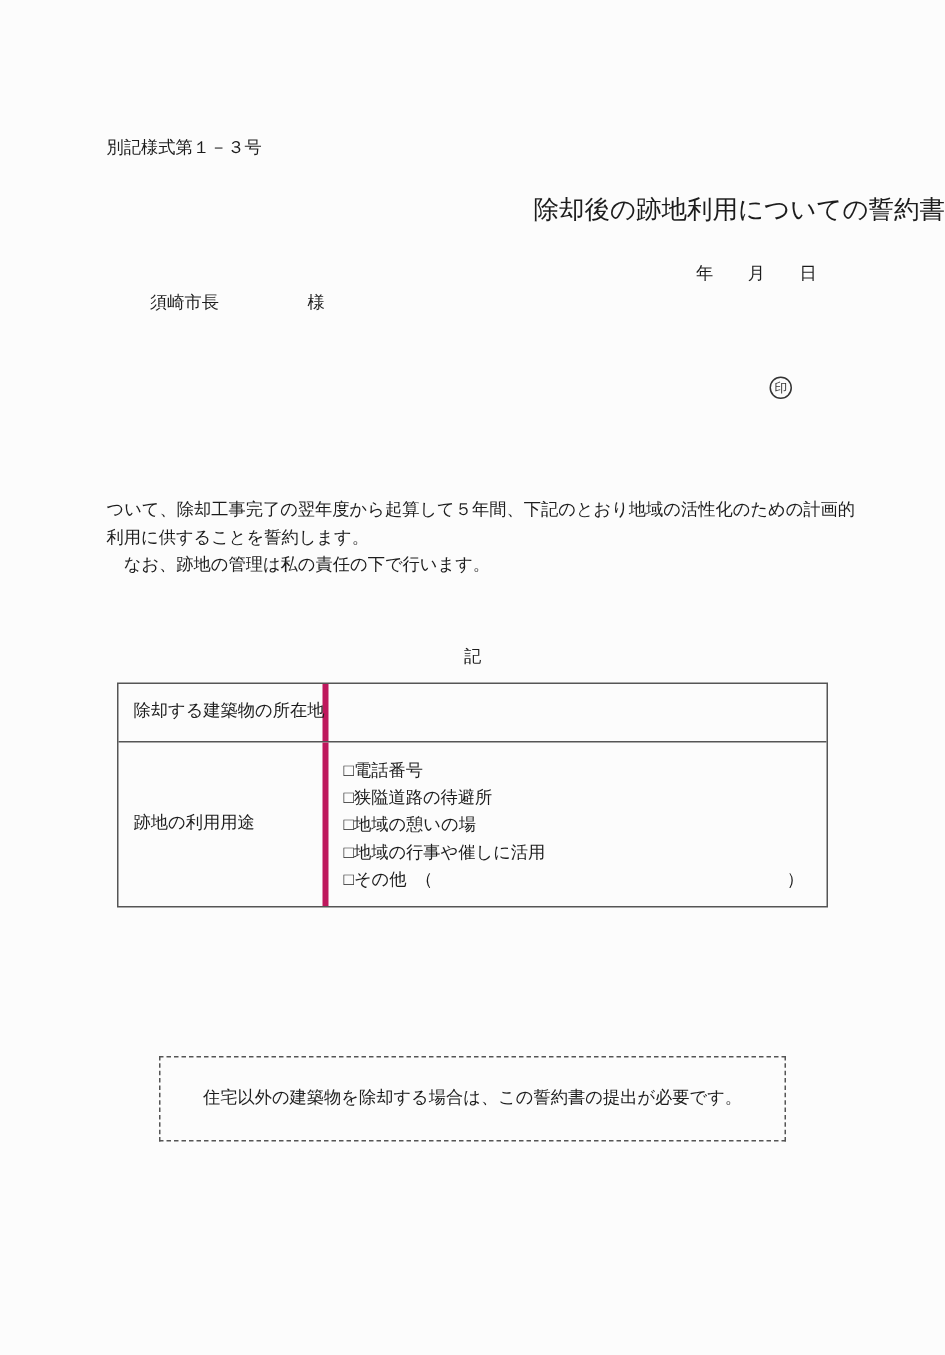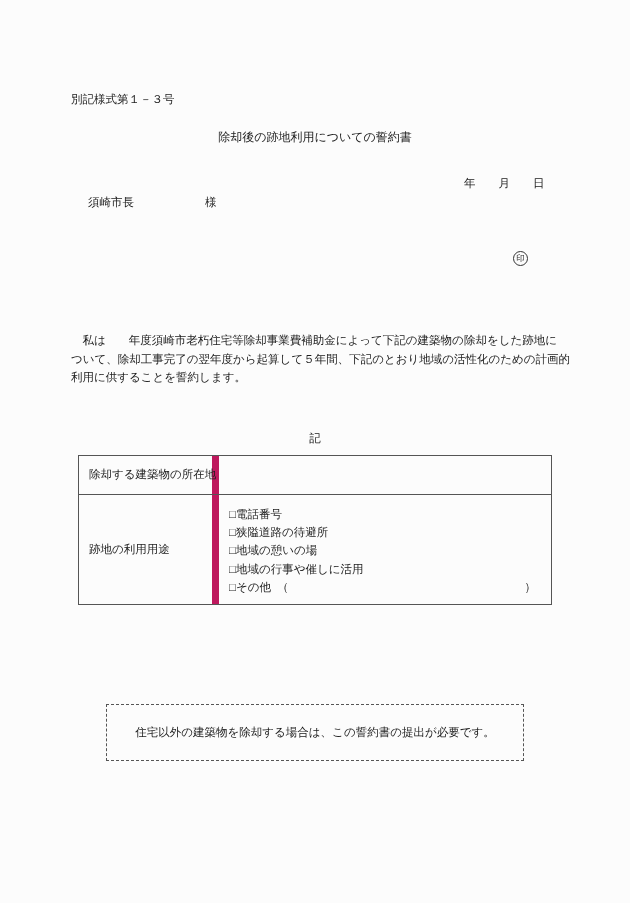--- a/index.html
+++ b/index.html
@@ -16,26 +16,26 @@
     overflow: hidden;
     font-size: 11.5px;
     line-height: 1.35;
   }
   .abs { position: absolute; white-space: nowrap; }
 
   .form-number { left: 71px; top: 92px; }
 
   .doc-title {
     left: 0; top: 129px; width: 100%;
-    text-align: center; font-size: 12px;
+    text-align: right; font-size: 17px;
   }
 
   .date-line { left: 464px; top: 176px; }
 
-  .addressee { left: 88px; top: 195px; text-align: center; }
+  .addressee { left: 100px; top: 195px; text-align: center; }
   .addressee-honorific { left: 205px; top: 195px; }
 
   .applicant { left: 282px; top: 239px; line-height: 17.5px; }
   .applicant .app-row { white-space: nowrap; }
   .applicant .app-head { display: inline-block; width: 40px; }
   .applicant .app-indent { margin-left: 40px; }
 
   .seal {
     left: 513px; top: 251px;
     width: 15px; height: 15px;
@@ -54,21 +54,21 @@
 
   .form-table {
     left: 78px; top: 455px; width: 474px;
     border: 1px solid #555;
   }
   .t-row { display: flex; }
   .t-row.row1 { height: 39px; border-bottom: 1px solid #555; }
   .t-row.row2 { height: 109px; }
   .t-label {
     width: 140px;
-    border-right: 7px solid #be185d;
+    border-right: 4px solid #be185d;
     padding-left: 10px;
     display: flex; align-items: center;
     white-space: nowrap;
     flex-shrink: 0;
   }
   .t-value { flex: 1; }
   .t-options { padding: 10px 0 0 10px; line-height: 18.2px; }
   .opt { white-space: nowrap; }
   .opt-other { display: flex; }
   .opt-other .paren-open { margin-left: 6px; }
@@ -94,23 +94,23 @@
 
   <div class="abs date-line">年　　月　　日</div>
 
   <div class="abs addressee">須崎市長</div>
   <div class="abs addressee-honorific">様</div>
 
 
   <div class="abs seal">印</div>
 
   <div class="abs body-text">
-    <div>　私は　　年度須崎市老朽住宅等除却事業費補助金によって下記の建築物の除却をした跡地に</div>
     <div>ついて、除却工事完了の翌年度から起算して５年間、下記のとおり地域の活性化のための計画的</div>
     <div>利用に供することを誓約します。</div>
+    <div>　なお、跡地の管理は私の責任の下で行います。</div>
   </div>
 
   <div class="abs record-heading">記</div>
 
   <div class="abs form-table">
     <div class="t-row row1">
       <div class="t-label">除却する建築物の所在地</div>
       <div class="t-value"></div>
     </div>
     <div class="t-row row2">

